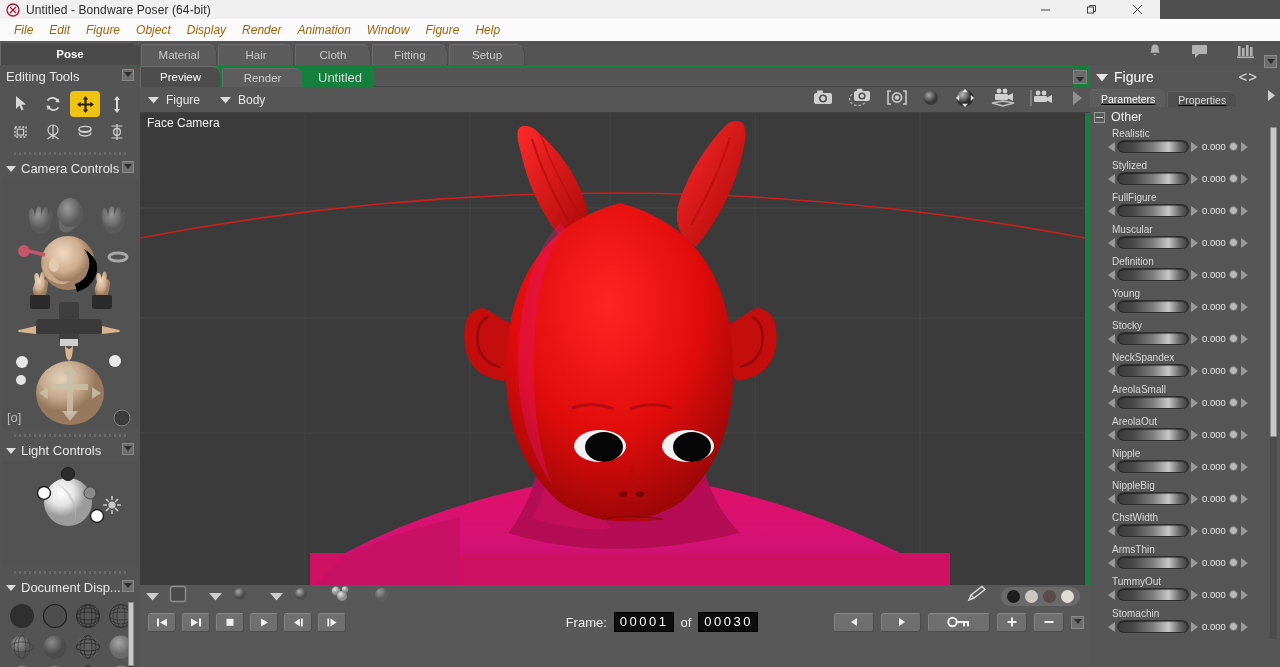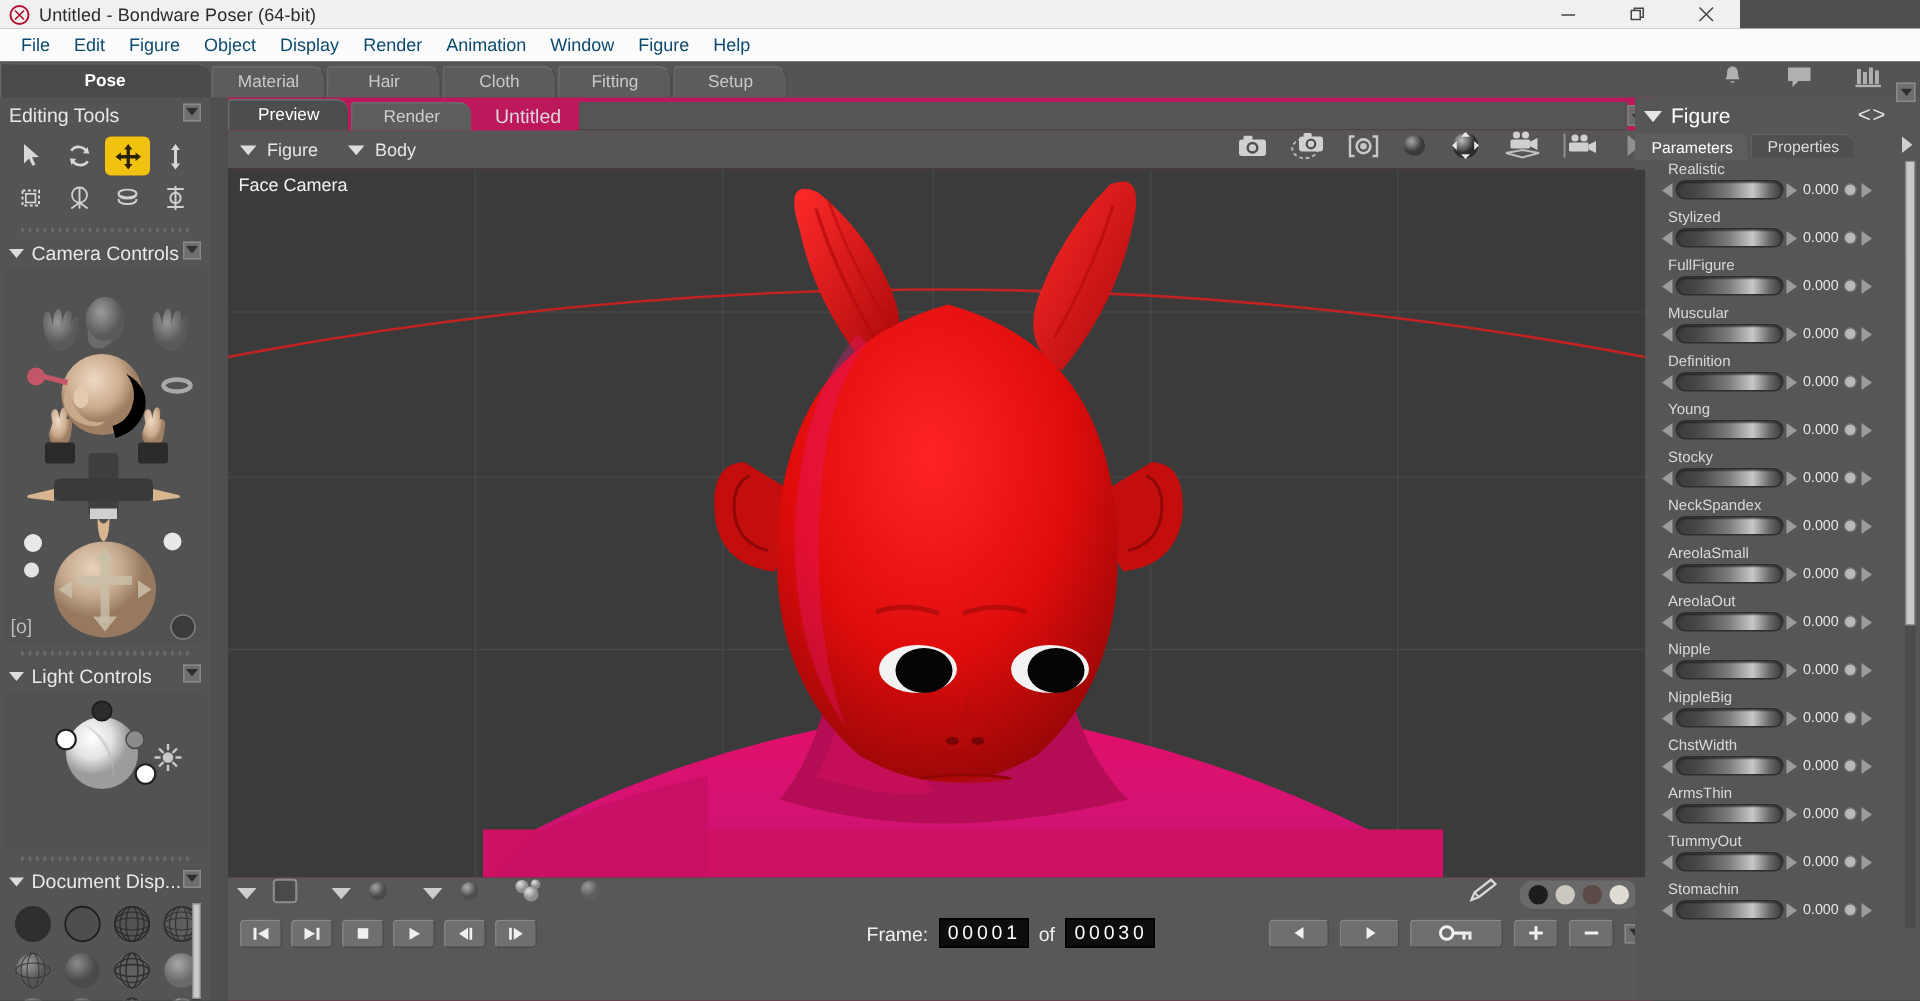--- a/index.html
+++ b/index.html
@@ -27,21 +27,21 @@
     width: 46px; height: 19px; display: flex; align-items: center;
     justify-content: center; color: #333; font-size: 11px;
   }
 
   
   .menubar {
     position: absolute; left: 0; top: 19px; width: 1280px; height: 22px;
     background: #fbfbfb; display: flex; align-items: center; padding-left: 6px;
   }
   .menu-item {
-    font-size: 12px; color: #0c4a6e; padding: 2px 8px; cursor: default;
+    font-size: 12px; color: #a16207; padding: 2px 8px; cursor: default; font-style: italic;
   }
 
   
   .roombar {
     position: absolute; left: 0; top: 41px; width: 1280px; height: 24px;
     background: #545454;
     display: flex; align-items: flex-end;
   }
   .room-tab {
     height: 21px; min-width: 76px; margin-right: 1px;
@@ -99,22 +99,22 @@
   .lightctl { position: relative; height: 105px; background: #525252; margin: 0 2px; }
   .docdisp { position: relative; height: 108px; margin: 0 2px; overflow: hidden; }
   .doc-grid {
     display: grid; grid-template-columns: repeat(4, 30px);
     gap: 3px; padding: 4px 0 0 5px;
   }
   .doc-cell { width: 30px; height: 28px; border-radius: 3px; }
 
   
   .docarea {
-    position: absolute; left: 152px; top: 65px; width: 950px; height: 602px;
-    background: #be185d;
+    position: absolute; left: 140px; top: 65px; width: 950px; height: 602px;
+    background: #15803d;
   }
   .doctabs { position: relative; height: 22px; display: flex; align-items: flex-end; }
   .doc-tab {
     height: 19px; min-width: 80px; margin-right: 2px;
     display: flex; align-items: center; justify-content: center;
     font-size: 11.5px; color: #cfcfcf; background: #5d5d5d;
     border-radius: 2px 8px 0 0; border-top: 1px solid #6c6c6c;
     border-left: 1px solid #6a6a6a;
   }
   .doc-tab.active { background: #4d4d4d; color: #ffffff; height: 21px; }
@@ -203,21 +203,21 @@
   }
   .rp-head .navs {
     position: absolute; right: 22px; top: 3px; font-size: 15px; color: #e2e2e2;
     letter-spacing: 1px;
   }
   .rp-head .pmenu2 {
     position: absolute; right: 3px; top: -10px; width: 13px; height: 13px;
     background: #6e6e6e; border: 1px solid #8a8a8a;
     display: flex; align-items: center; justify-content: center;
   }
-  .rp-tabs { height: 18px; display: flex; align-items: flex-start; }
+  .rp-tabs { height: 18px; display: flex; align-items: flex-end; text-decoration: underline; }
   .rp-tab {
     height: 16px; padding: 0 10px; display: flex; align-items: center;
     font-size: 10.5px; color: #dadada; background: #4f4f4f;
     border-radius: 2px 7px 0 0; border-top: 1px solid #636363;
     border-left: 1px solid #616161; margin-right: 2px;
   }
   .rp-tab.active { background: #5d5d5d; color: #ffffff; height: 18px; }
   .rp-tabs-arrow { margin-left: auto; padding-right: 3px; }
 
   .group-head {
@@ -1081,20 +1081,26 @@
     <div class="rp-tabs">
       <div class="rp-tab active">Parameters</div>
       <div class="rp-tab">Properties</div>
       <span class="rp-tabs-arrow">
         <svg width="11" height="15" viewBox="0 0 11 15">
             <path d="M2 2 L9 7.5 L2 13 Z" fill="#cfcfcf"></path>
           </svg>
       </span>
     </div>
 
+    <div class="group-head">
+      <span class="grp-box">
+          <i></i>
+        </span>
+      <span>Other</span>
+    </div>
 
     <div class="params">
       <div class="rp-scrolltrack"></div>
       <div class="rp-scroll"></div>
 
       <div class="param-row">
         <div class="param-name">Realistic</div>
         <div class="param-ctl">
           <span class="arrow-l"></span>
           <span class="slider-track"></span>

